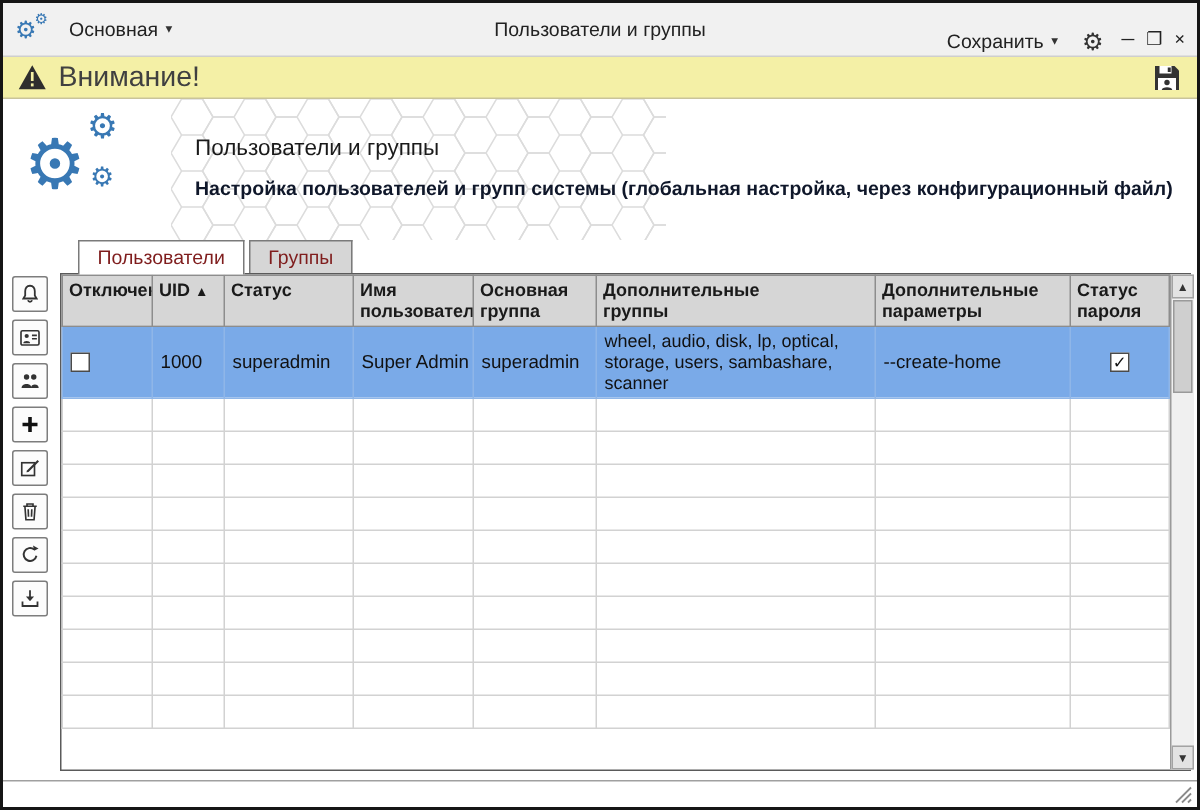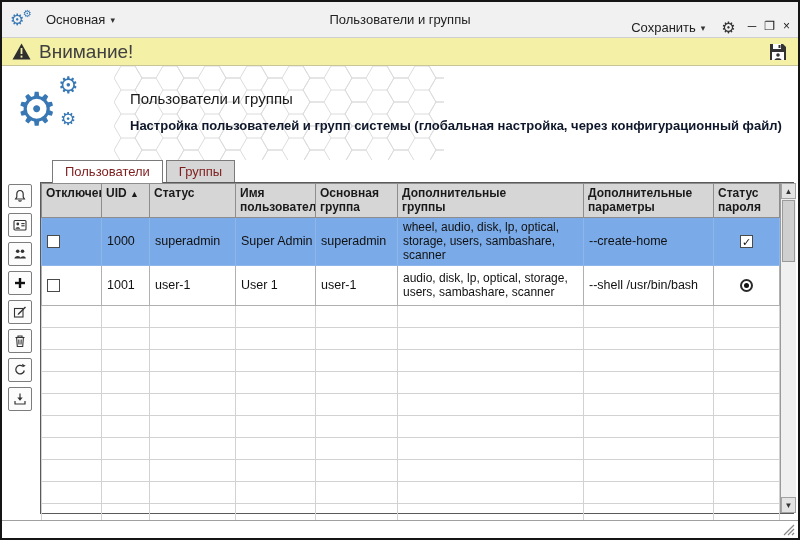--- a/index.html
+++ b/index.html
@@ -264,30 +264,20 @@
           <tr class="row-selected" style="height: 48px; background: rgb(122, 170, 232);">
             <td><span class="checkbox"></span></td>
             <td>1000</td>
             <td>superadmin</td>
             <td>Super Admin</td>
             <td>superadmin</td>
             <td class="wrap">wheel, audio, disk, lp, optical, storage, users, sambashare, scanner</td>
             <td>--create-home</td>
             <td class="cell-status"><span class="checkbox"><span>✓</span></span></td>
           </tr>
-          <tr style="height:40px">
-            <td><span class="checkbox"></span></td>
-            <td>1001</td>
-            <td>user-1</td>
-            <td>User 1</td>
-            <td>user-1</td>
-            <td class="wrap">audio, disk, lp, optical, storage, users, sambashare, scanner</td>
-            <td>--shell /usr/bin/bash</td>
-            <td class="cell-status"><span class="radio"><span class="dot"></span></span></td>
-          </tr>
         <tr class="empty-row">
               <td></td>
               <td></td>
               <td></td>
               <td></td>
               <td></td>
               <td></td>
               <td></td>
               <td></td>
             </tr>

